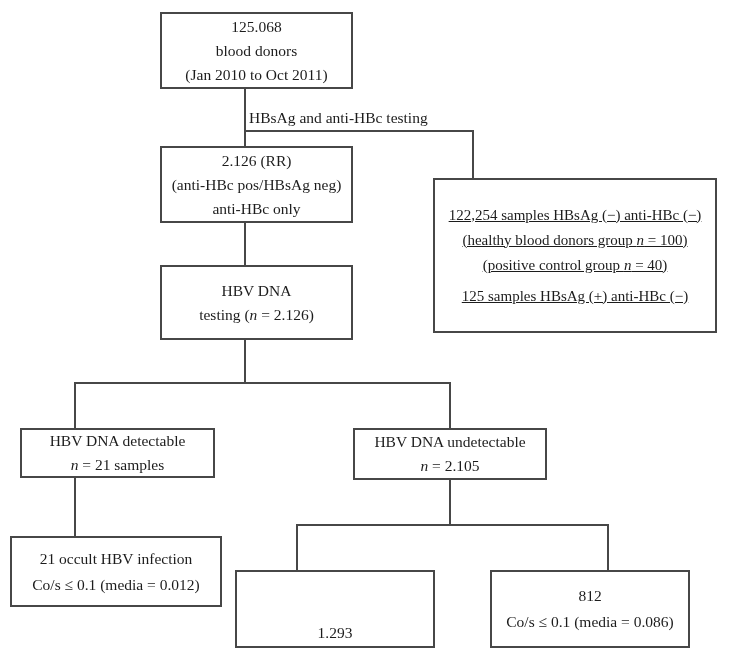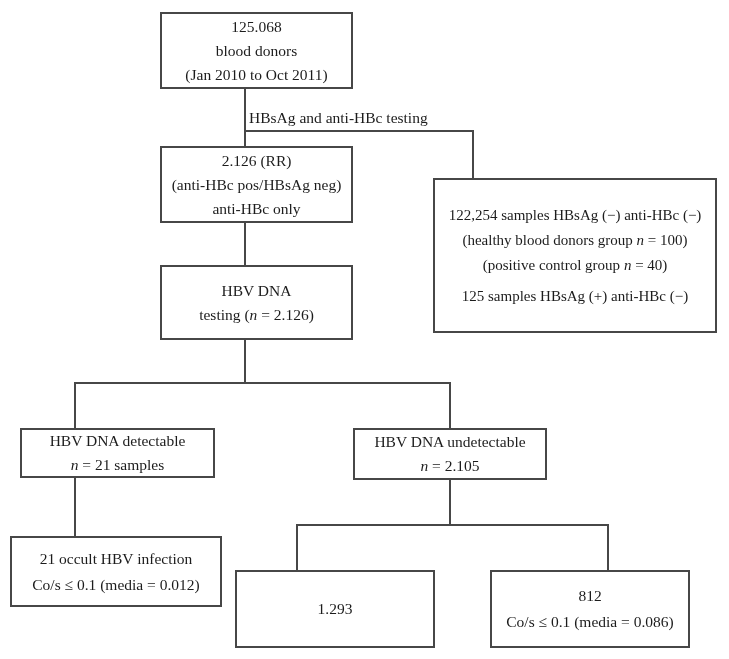--- a/index.html
+++ b/index.html
@@ -35,27 +35,27 @@
     left: 249px;
     top: 107px;
     font-size: 15.5px;
     line-height: 22px;
     white-space: nowrap;
   }
   
   #b-donors   { left: 160px; top: 12px;  width: 193px; height: 77px; }
   #b-antihbc  { left: 160px; top: 146px; width: 193px; height: 77px; text-align: right; }
   #b-samples  { left: 433px; top: 178px; width: 284px; height: 155px;
-                font-size: 15px; line-height: 25px; }
+                font-size: 15px; line-height: 25px; text-decoration: underline; }
   #b-samples .line.gap { margin-top: 6px; }
   #b-testing  { left: 160px; top: 265px; width: 193px; height: 75px; }
   #b-detect   { left: 20px;  top: 428px; width: 195px; height: 50px; }
   #b-undetect { left: 353px; top: 428px; width: 194px; height: 52px; }
   #b-occult   { left: 10px;  top: 536px; width: 212px; height: 71px; line-height: 26px; }
-  #b-ge       { left: 235px; top: 570px; width: 200px; height: 78px; line-height: 26px; }
+  #b-ge       { left: 235px; top: 570px; width: 200px; height: 78px; line-height: 26px; justify-content: flex-end; }
   #b-le       { left: 490px; top: 570px; width: 200px; height: 78px; line-height: 26px; }
   
   #c-v1  { left: 244px; top: 89px;  width: 2px;   height: 57px; }
   #c-h1  { left: 244px; top: 130px; width: 230px; height: 2px; }
   #c-v2  { left: 472px; top: 130px; width: 2px;   height: 48px; }
   #c-v3  { left: 244px; top: 223px; width: 2px;   height: 42px; }
   #c-v4  { left: 244px; top: 340px; width: 2px;   height: 43px; }
   #c-h2  { left: 74px;  top: 382px; width: 377px; height: 2px; }
   #c-v5  { left: 74px;  top: 382px; width: 2px;   height: 46px; }
   #c-v6  { left: 449px; top: 382px; width: 2px;   height: 46px; }

